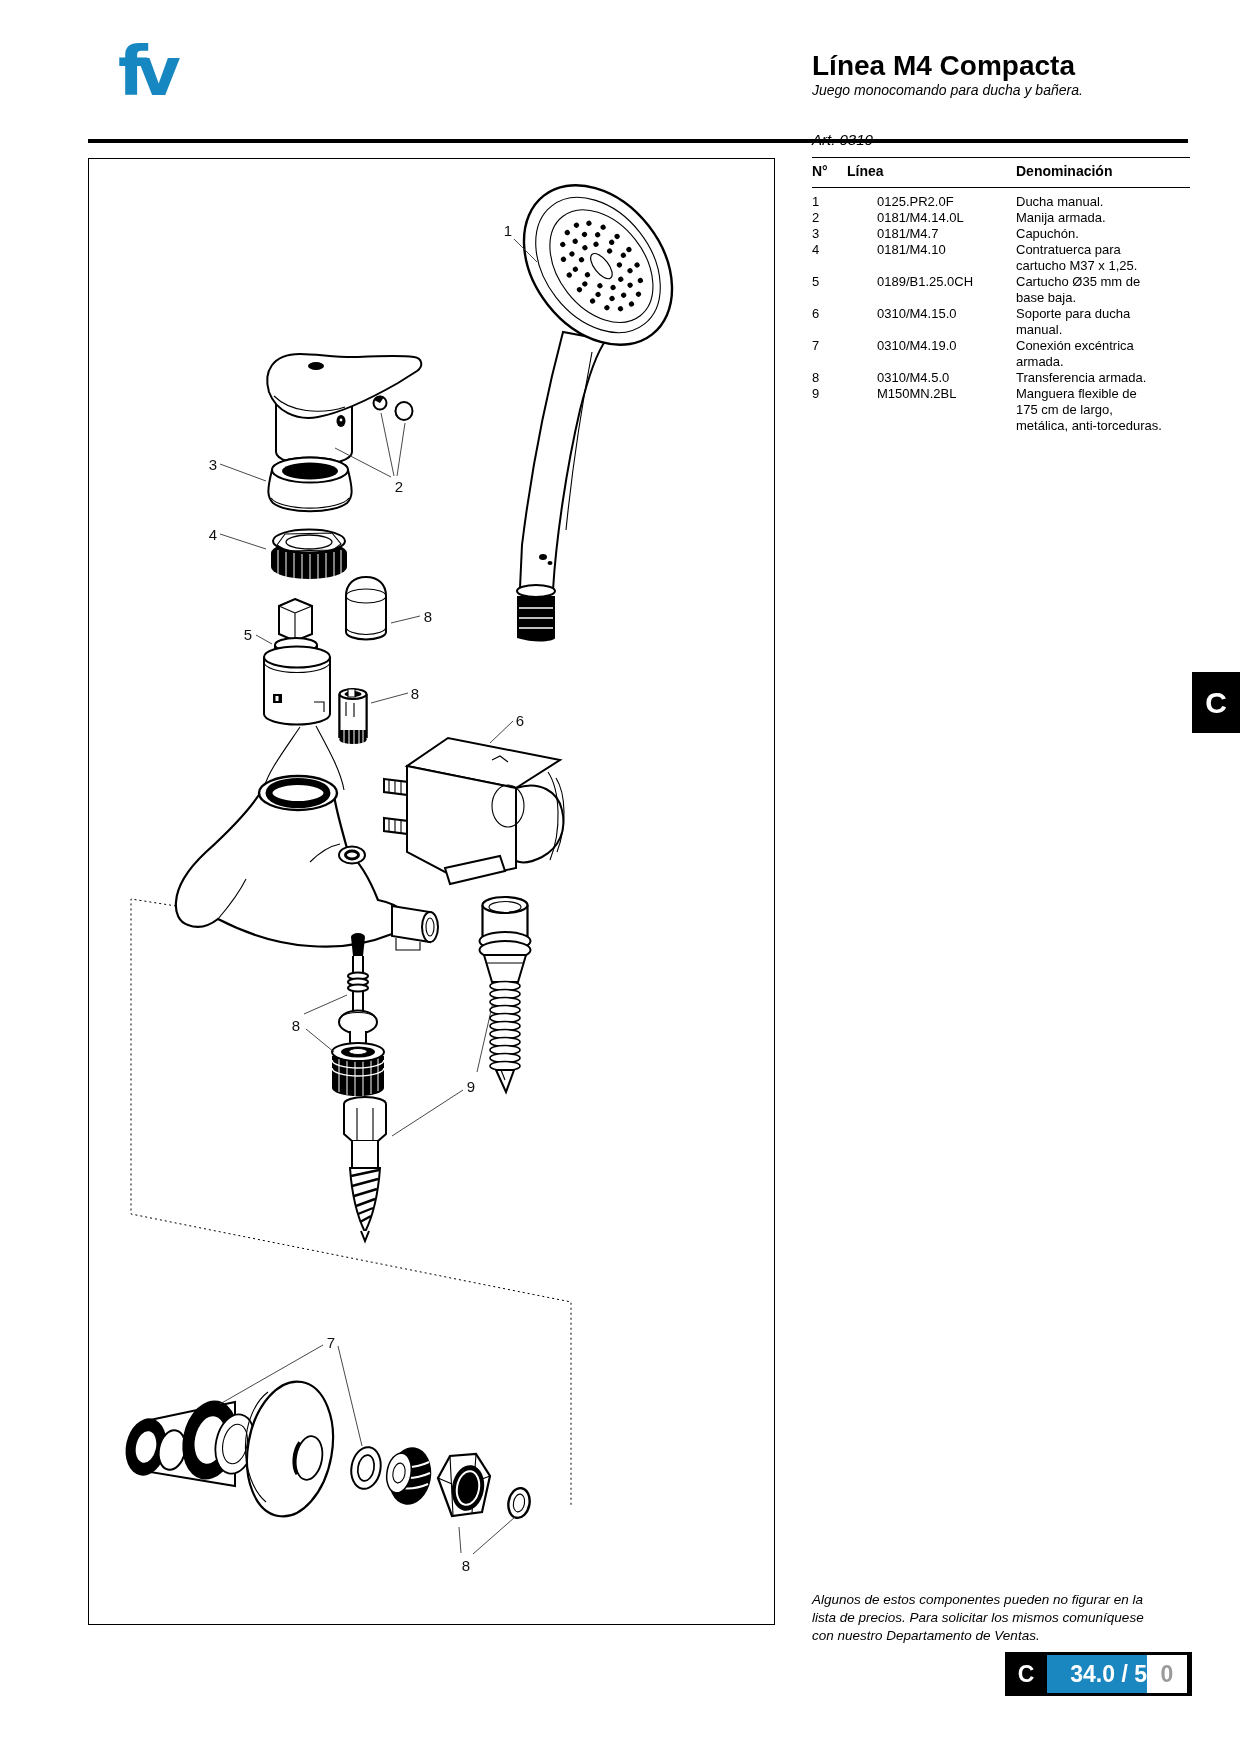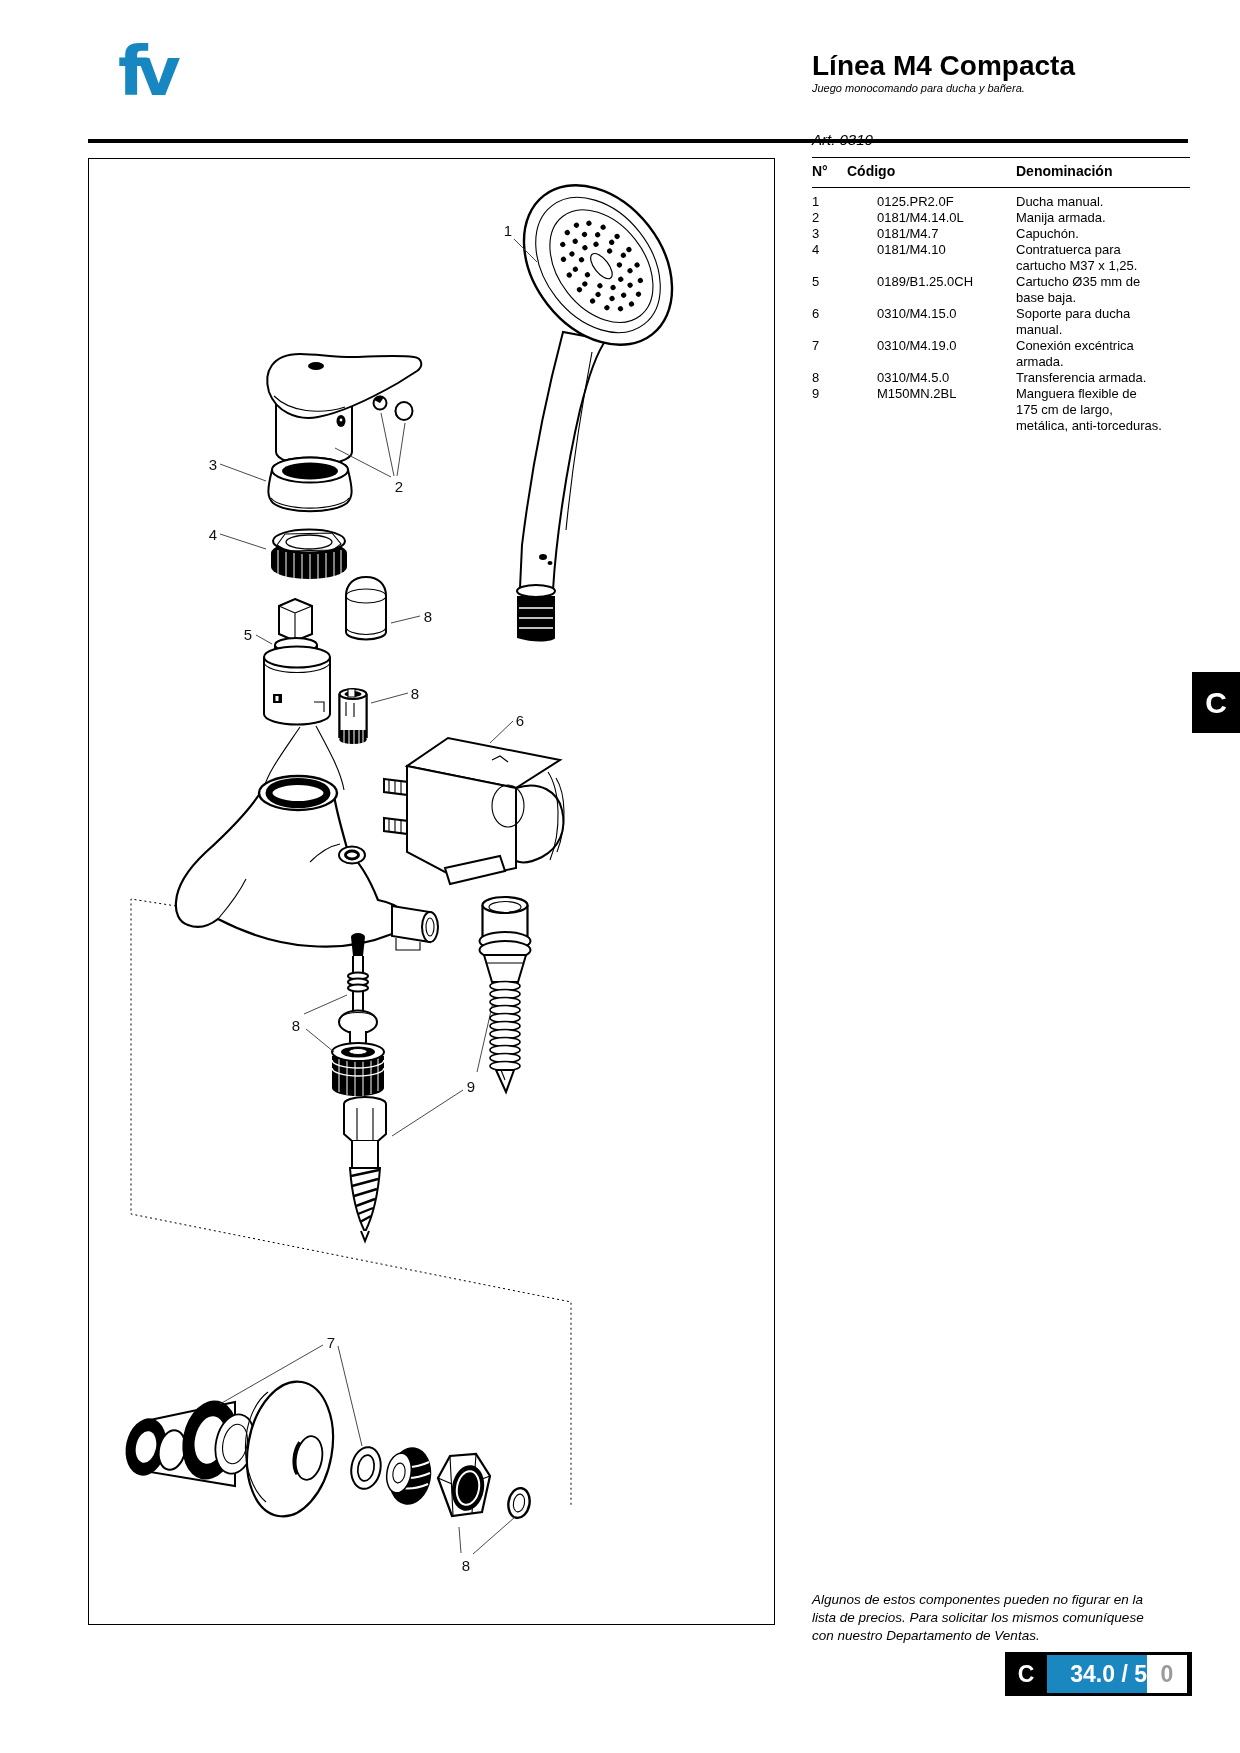--- a/index.html
+++ b/index.html
@@ -1,21 +1,21 @@
 <!DOCTYPE html>
 <html><head>
 <meta charset="utf-8">
 <style>
   html,body{margin:0;padding:0;background:#fff;}
   body{width:1240px;height:1753px;position:relative;font-family:"Liberation Sans",sans-serif;color:#000;overflow:hidden;}
   .abs{position:absolute;}
   
   .logo{left:94px;top:26px;width:110px;height:100px;font-family:"DejaVu Sans",sans-serif;font-weight:bold;font-size:68px;letter-spacing:-11px;line-height:92px;margin-left:24px;}
   .title{left:812px;top:50px;font-size:28px;font-weight:bold;}
-  .subtitle{left:812px;top:82px;font-size:11px;font-style:italic;}
+  .subtitle{left:812px;top:82px;font-size:14px;font-style:italic;}
   .article{left:812px;top:106px;font-size:15px;font-style:italic;margin-top:25px;}
   .rule-thick{left:88px;top:139px;width:1100px;height:4px;background:#000;}
   
   .diagram-box{left:88px;top:158px;width:687px;height:1467px;border:1.5px solid #000;box-sizing:border-box;}
   .diagram-svg{left:88px;top:158px;width:687px;height:1467px;}
   
   .tbl-rule{left:812px;width:378px;height:1px;background:#000;}
   .tbl-head{top:163px;font-size:14px;font-weight:bold;}
   .col-n{left:812px;}
   .col-codigo{left:847px;}
@@ -378,21 +378,21 @@
       <text x="520" y="726" class="callout">6</text>
       <text x="296" y="1031" class="callout">8</text>
       <text x="471" y="1092" class="callout">9</text>
       <text x="331" y="1348" class="callout">7</text>
       <text x="466" y="1571" class="callout">8</text>
     </g>
 </svg>
 
 <div class="abs tbl-rule" style="top:157px;"></div>
 <div class="abs tbl-head col-n">N°</div>
-<div class="abs tbl-head col-codigo">Código</div>
+<div class="abs tbl-head col-codigo">Línea</div>
 <div class="abs tbl-head col-denom">Denominación</div>
 <div class="abs tbl-rule" style="top:187px;"></div>
 <div class="abs tbl-rows" id="table-rows">
     <div class="tbl-row">
       <span class="c-n">1</span>
       <span class="c-cod">0125.PR2.0F</span>
       <span class="c-den">Ducha manual.</span>
     </div>
     <div class="tbl-row">
       <span class="c-n">2</span>

